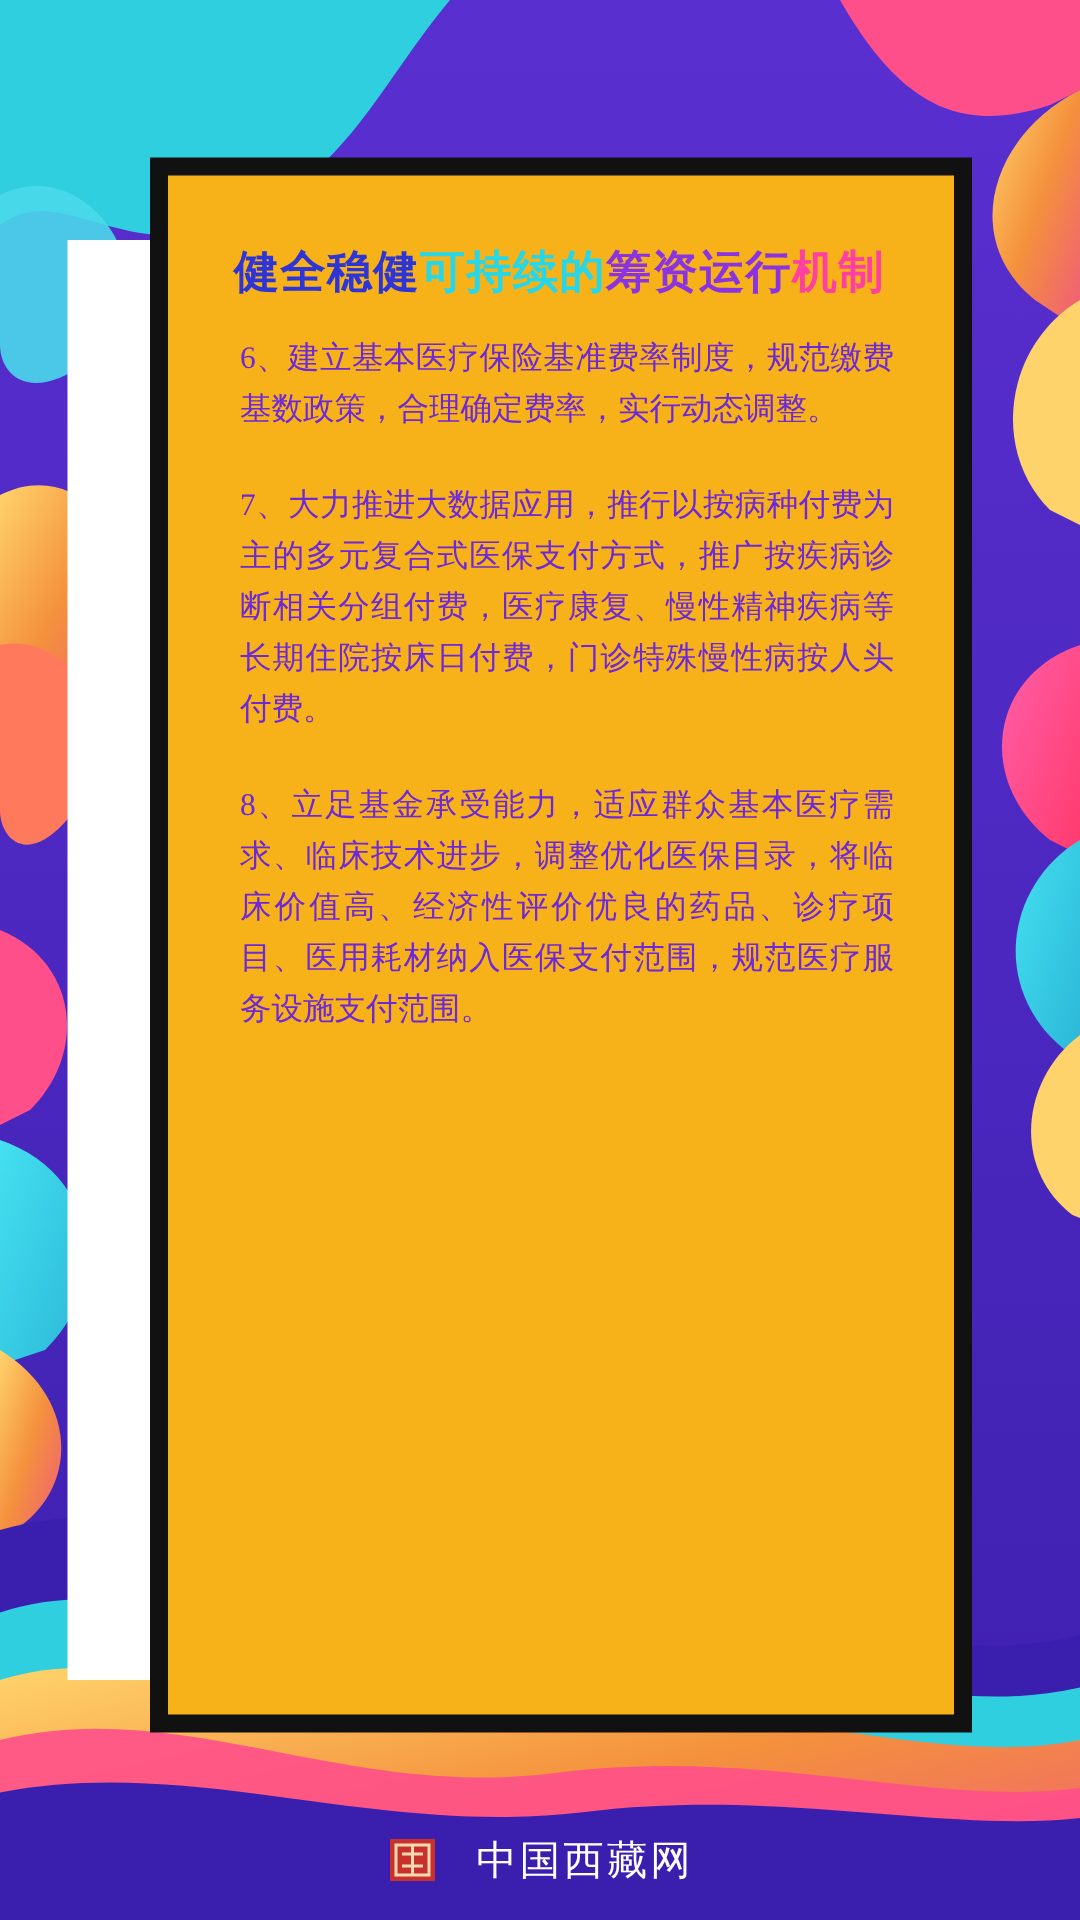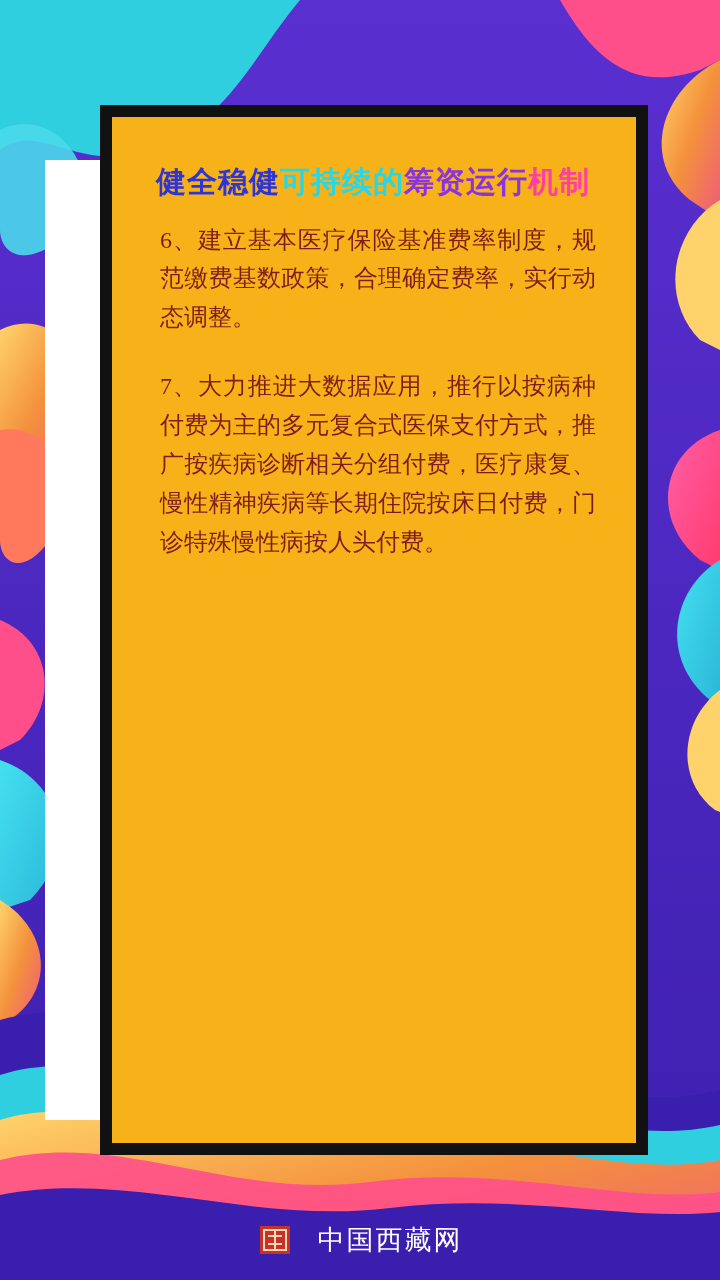--- a/index.html
+++ b/index.html
@@ -68,22 +68,22 @@
   .heading .seg-blue   { color: #2e35d6; }
   .heading .seg-cyan   { color: #25d7e8; }
   .heading .seg-purple { color: #8a33e0; }
   .heading .seg-pink   { color: #ff3fa4; }
 
   .heading.h1 { padding-left: 10px; margin-top: 6px; }
   .heading.h2 { padding-left: 10px; margin-top: 38px; }
 
   
   .para {
-    color: #7f1d1d;
-    font-size: 24px;
+    color: #6d28d9;
+    font-size: 21px;
     line-height: 1.62;
     margin: 0 0 12px 0;
     padding: 0 6px 0 14px;
     text-align: justify;
     font-family: "Liberation Serif", serif;
   }
   .para.first { margin-top: 20px; }
   .para.gap   { margin-top: 30px; }
 
   
@@ -171,20 +171,21 @@
 
   <h2 class="heading h1">
     <span class="seg-blue">健全稳健</span><span class="seg-cyan">可持续的</span><span class="seg-purple">筹资运行</span><span class="seg-pink">机制</span>
   </h2>
 
   <p class="para first">6、建立基本医疗保险基准费率制度，规范缴费基数政策，合理确定费率，实行动态调整。</p>
 
 
   <p class="para gap">7、大力推进大数据应用，推行以按病种付费为主的多元复合式医保支付方式，推广按疾病诊断相关分组付费，医疗康复、慢性精神疾病等长期住院按床日付费，门诊特殊慢性病按人头付费。</p>
 
+  <p class="para gap">8、立足基金承受能力，适应群众基本医疗需求、临床技术进步，调整优化医保目录，将临床价值高、经济性评价优良的药品、诊疗项目、医用耗材纳入医保支付范围，规范医疗服务设施支付范围。</p>
 </div>
 
 <div class="footer">
   <span class="footer-logo">
     <svg width="34" height="34" viewBox="0 0 34 34">
       <rect x="2" y="3" width="30" height="28" fill="#c8302c"></rect>
       <rect x="6" y="7" width="22" height="20" fill="none" stroke="#f8d9b0" stroke-width="2"></rect>
       <path d="M17 7 L17 27 M10 13 L24 13 M10 21 L24 21" stroke="#f8d9b0" stroke-width="2"></path>
     </svg>
   </span>

